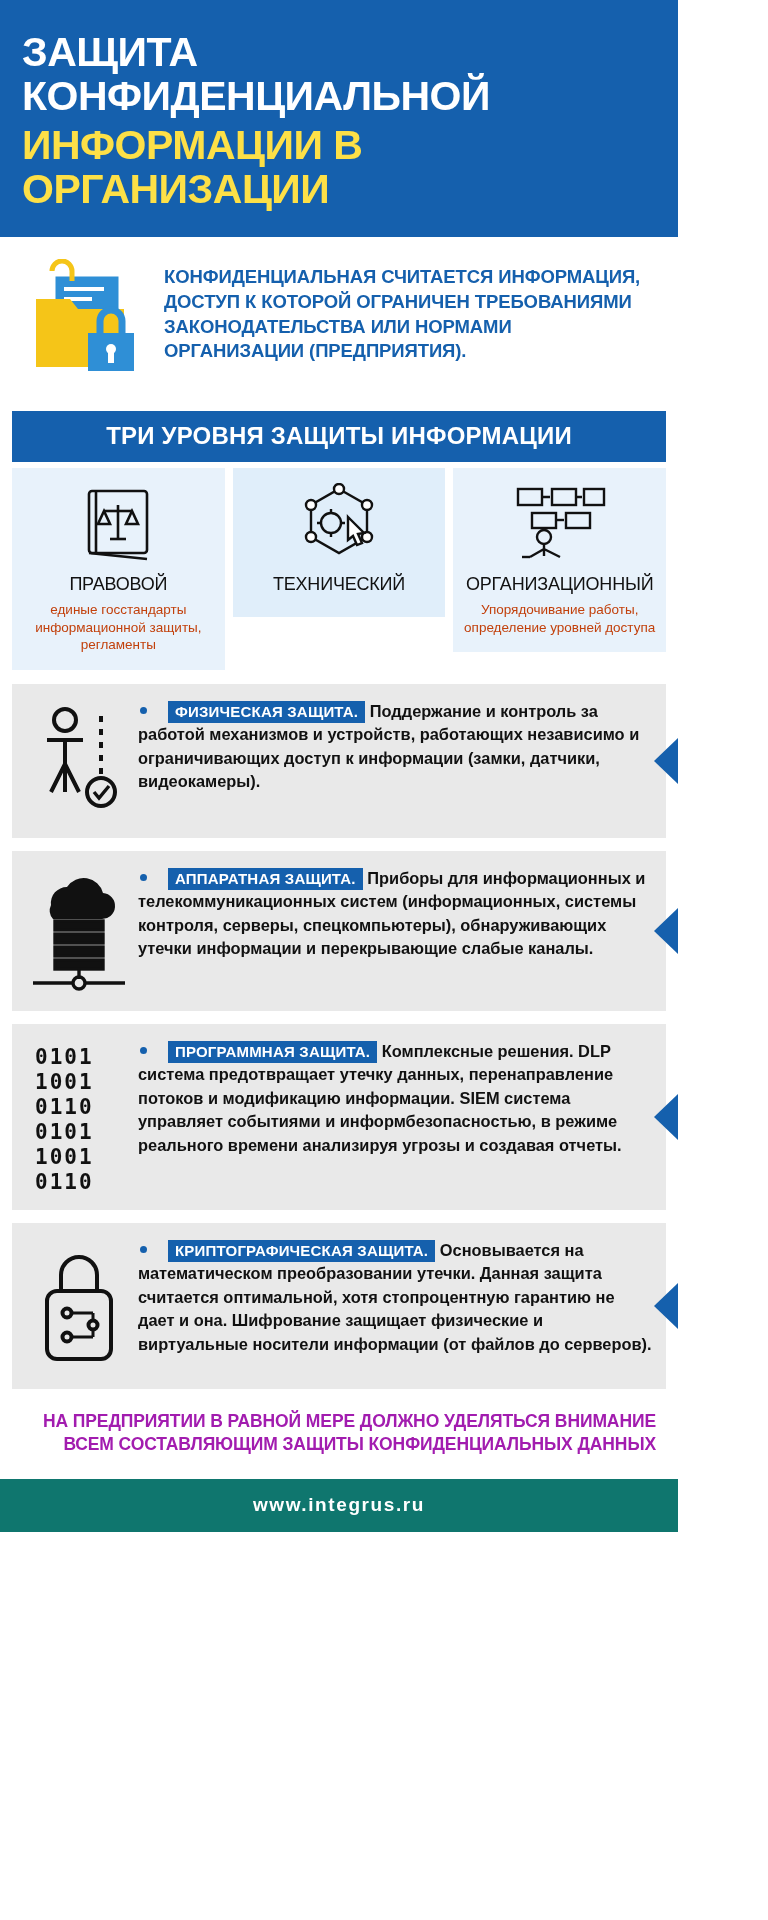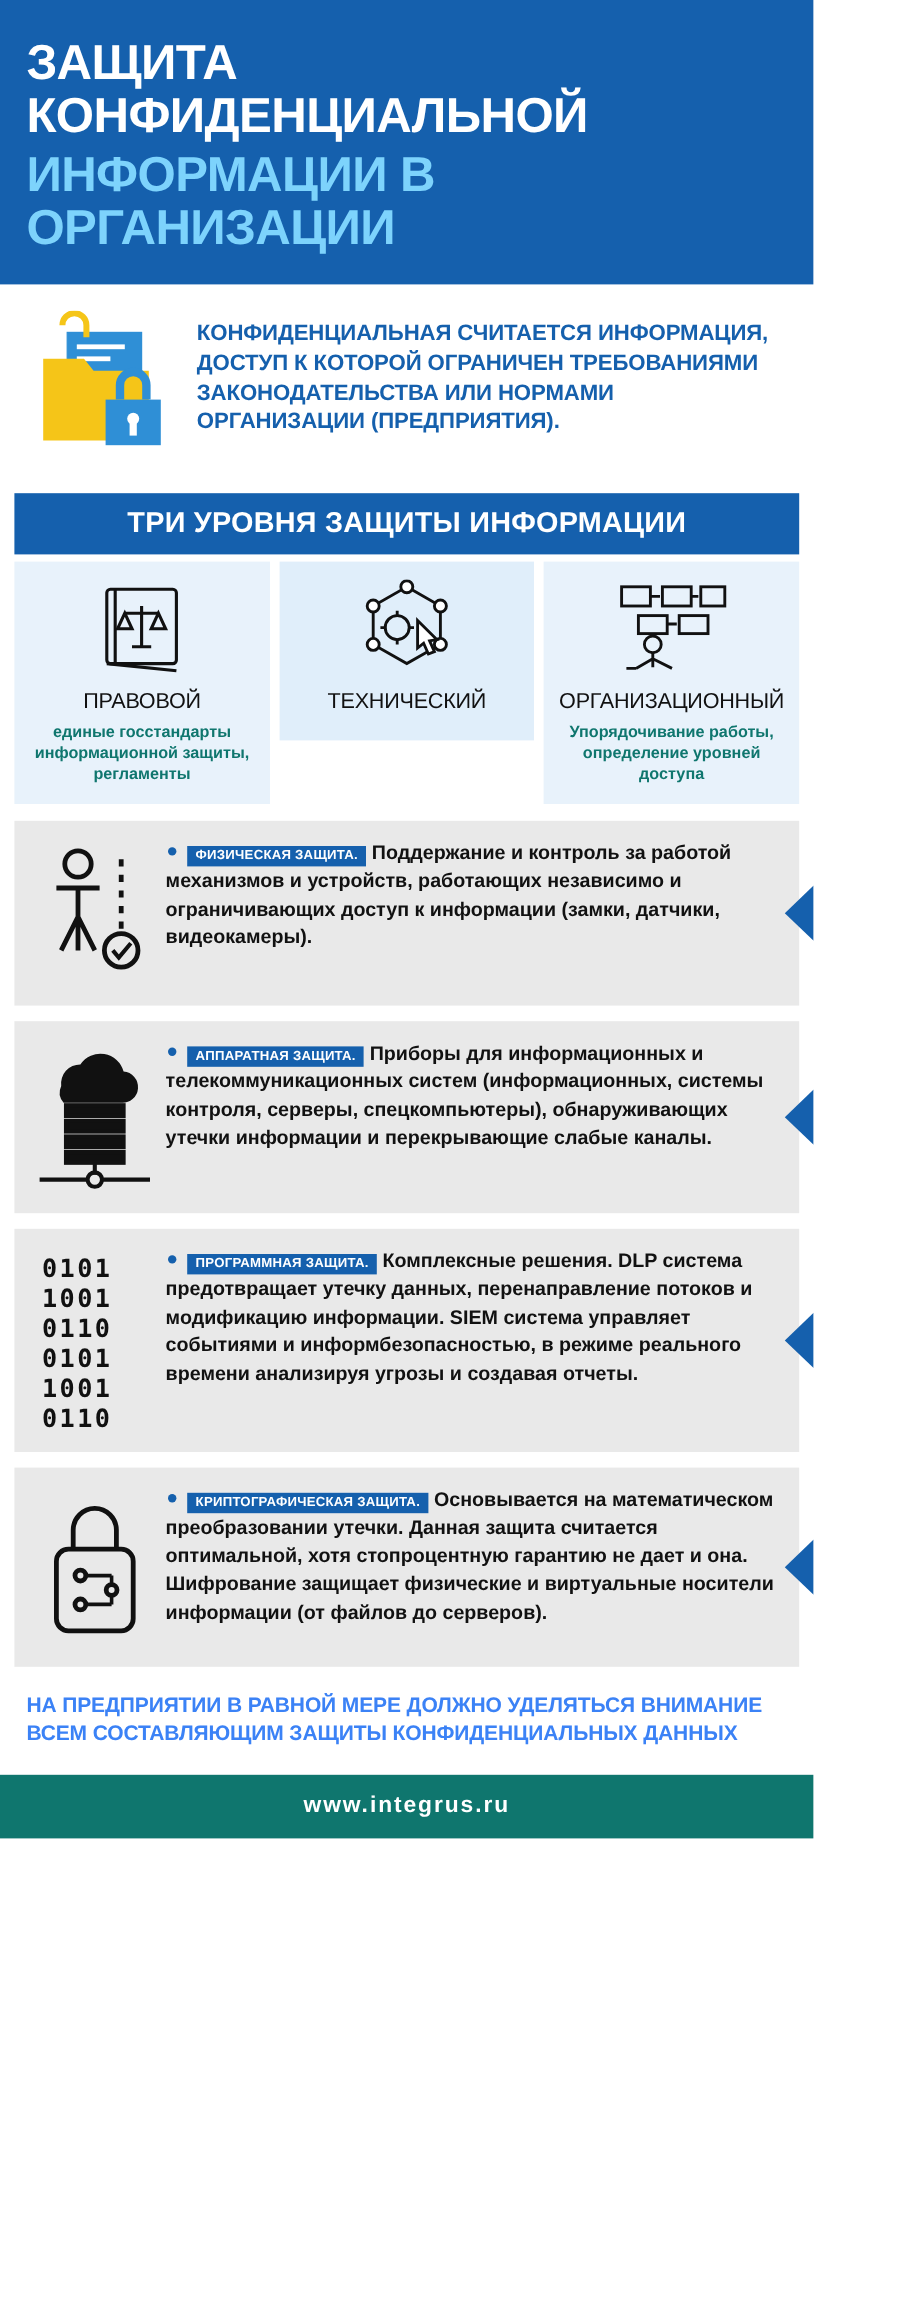--- a/index.html
+++ b/index.html
@@ -25,21 +25,21 @@
     font-size: 41px;
     line-height: 1.08;
     font-weight: bold;
     letter-spacing: -0.5px;
     color: #ffffff;
     text-transform: uppercase;
     font-family: "Liberation Sans", sans-serif;
   }
   .header h1 .line2 {
     display: block;
-    color: #7dd3fc;
+    color: #fde047;
     margin-top: 4px;
   }
 
   
   .intro {
     display: flex;
     align-items: flex-start;
     padding: 22px 22px 18px 22px;
     gap: 14px;
   }
@@ -93,22 +93,22 @@
   .level-name {
     font-size: 18px;
     font-weight: normal;
     color: #111111;
     text-transform: uppercase;
     margin-top: 6px;
     letter-spacing: -0.2px;
   }
   .level-desc {
     font-size: 13.5px;
-    font-weight: bold;
-    color: #0f766e;
+    font-weight: normal;
+    color: #c2410c;
     margin-top: 6px;
     line-height: 1.3;
   }
 
   
   .spine {
     position: absolute;
     left: 718px;
     top: 700px;
     width: 0;
@@ -150,42 +150,43 @@
     border-radius: 50%;
     vertical-align: middle;
     margin: 0 9px 3px 2px;
   }
   .tag {
     background: #1560ad;
     color: #ffffff;
     font-weight: bold;
     padding: 2px 7px 3px 7px;
     text-transform: uppercase;
-    font-size: 11px;
+    font-size: 15px;
     letter-spacing: 0.2px;
+    margin-left: 12px;
   }
   .arrow {
     position: absolute;
     right: -12px;
     top: 50%;
     transform: translateY(-50%);
     width: 0; height: 0;
     border-top: 23px solid transparent;
     border-bottom: 23px solid transparent;
     border-right: 24px solid #1560ad;
   }
 
   
   .footer-note {
-    color: #3b82f6;
+    color: #a21caf;
     font-weight: bold;
     font-size: 17.5px;
     line-height: 1.35;
     text-transform: uppercase;
-    text-align: left;
+    text-align: right;
     padding: 8px 22px 18px 22px;
     letter-spacing: -0.1px;
   }
   .footer-bar {
     background: #0f766e;
     color: #ffffff;
     text-align: center;
     font-size: 19px;
     font-weight: bold;
     letter-spacing: 1.6px;

